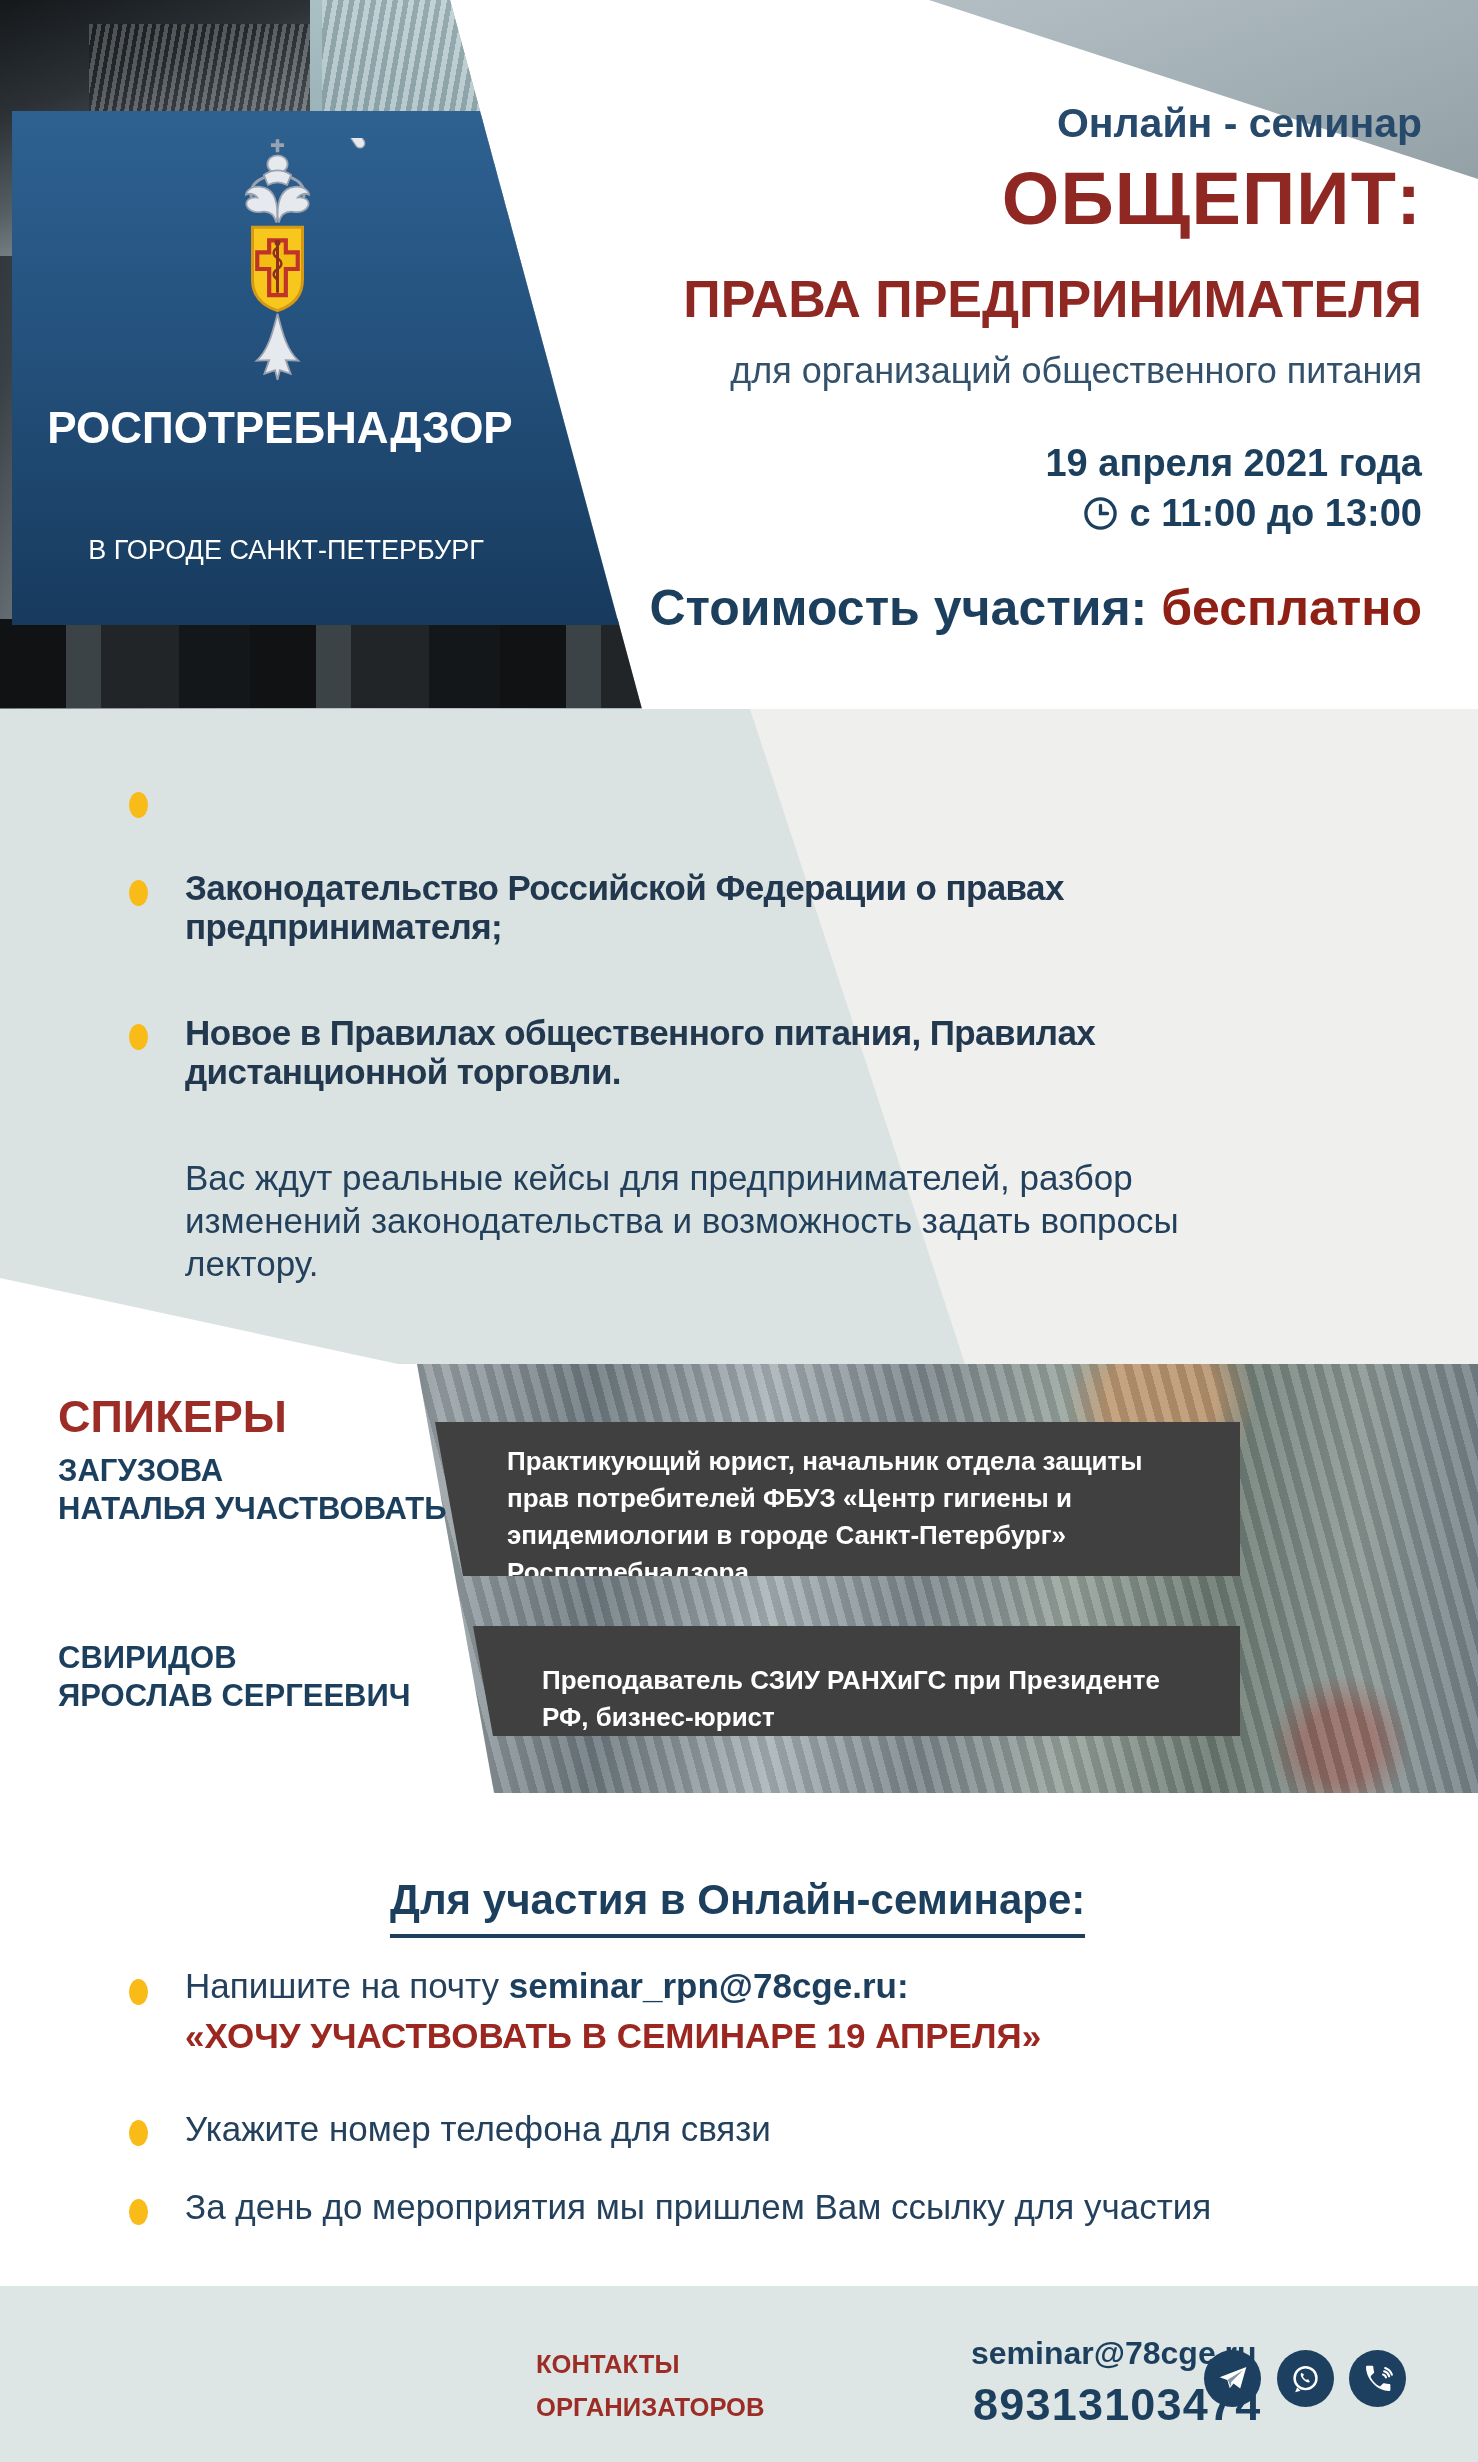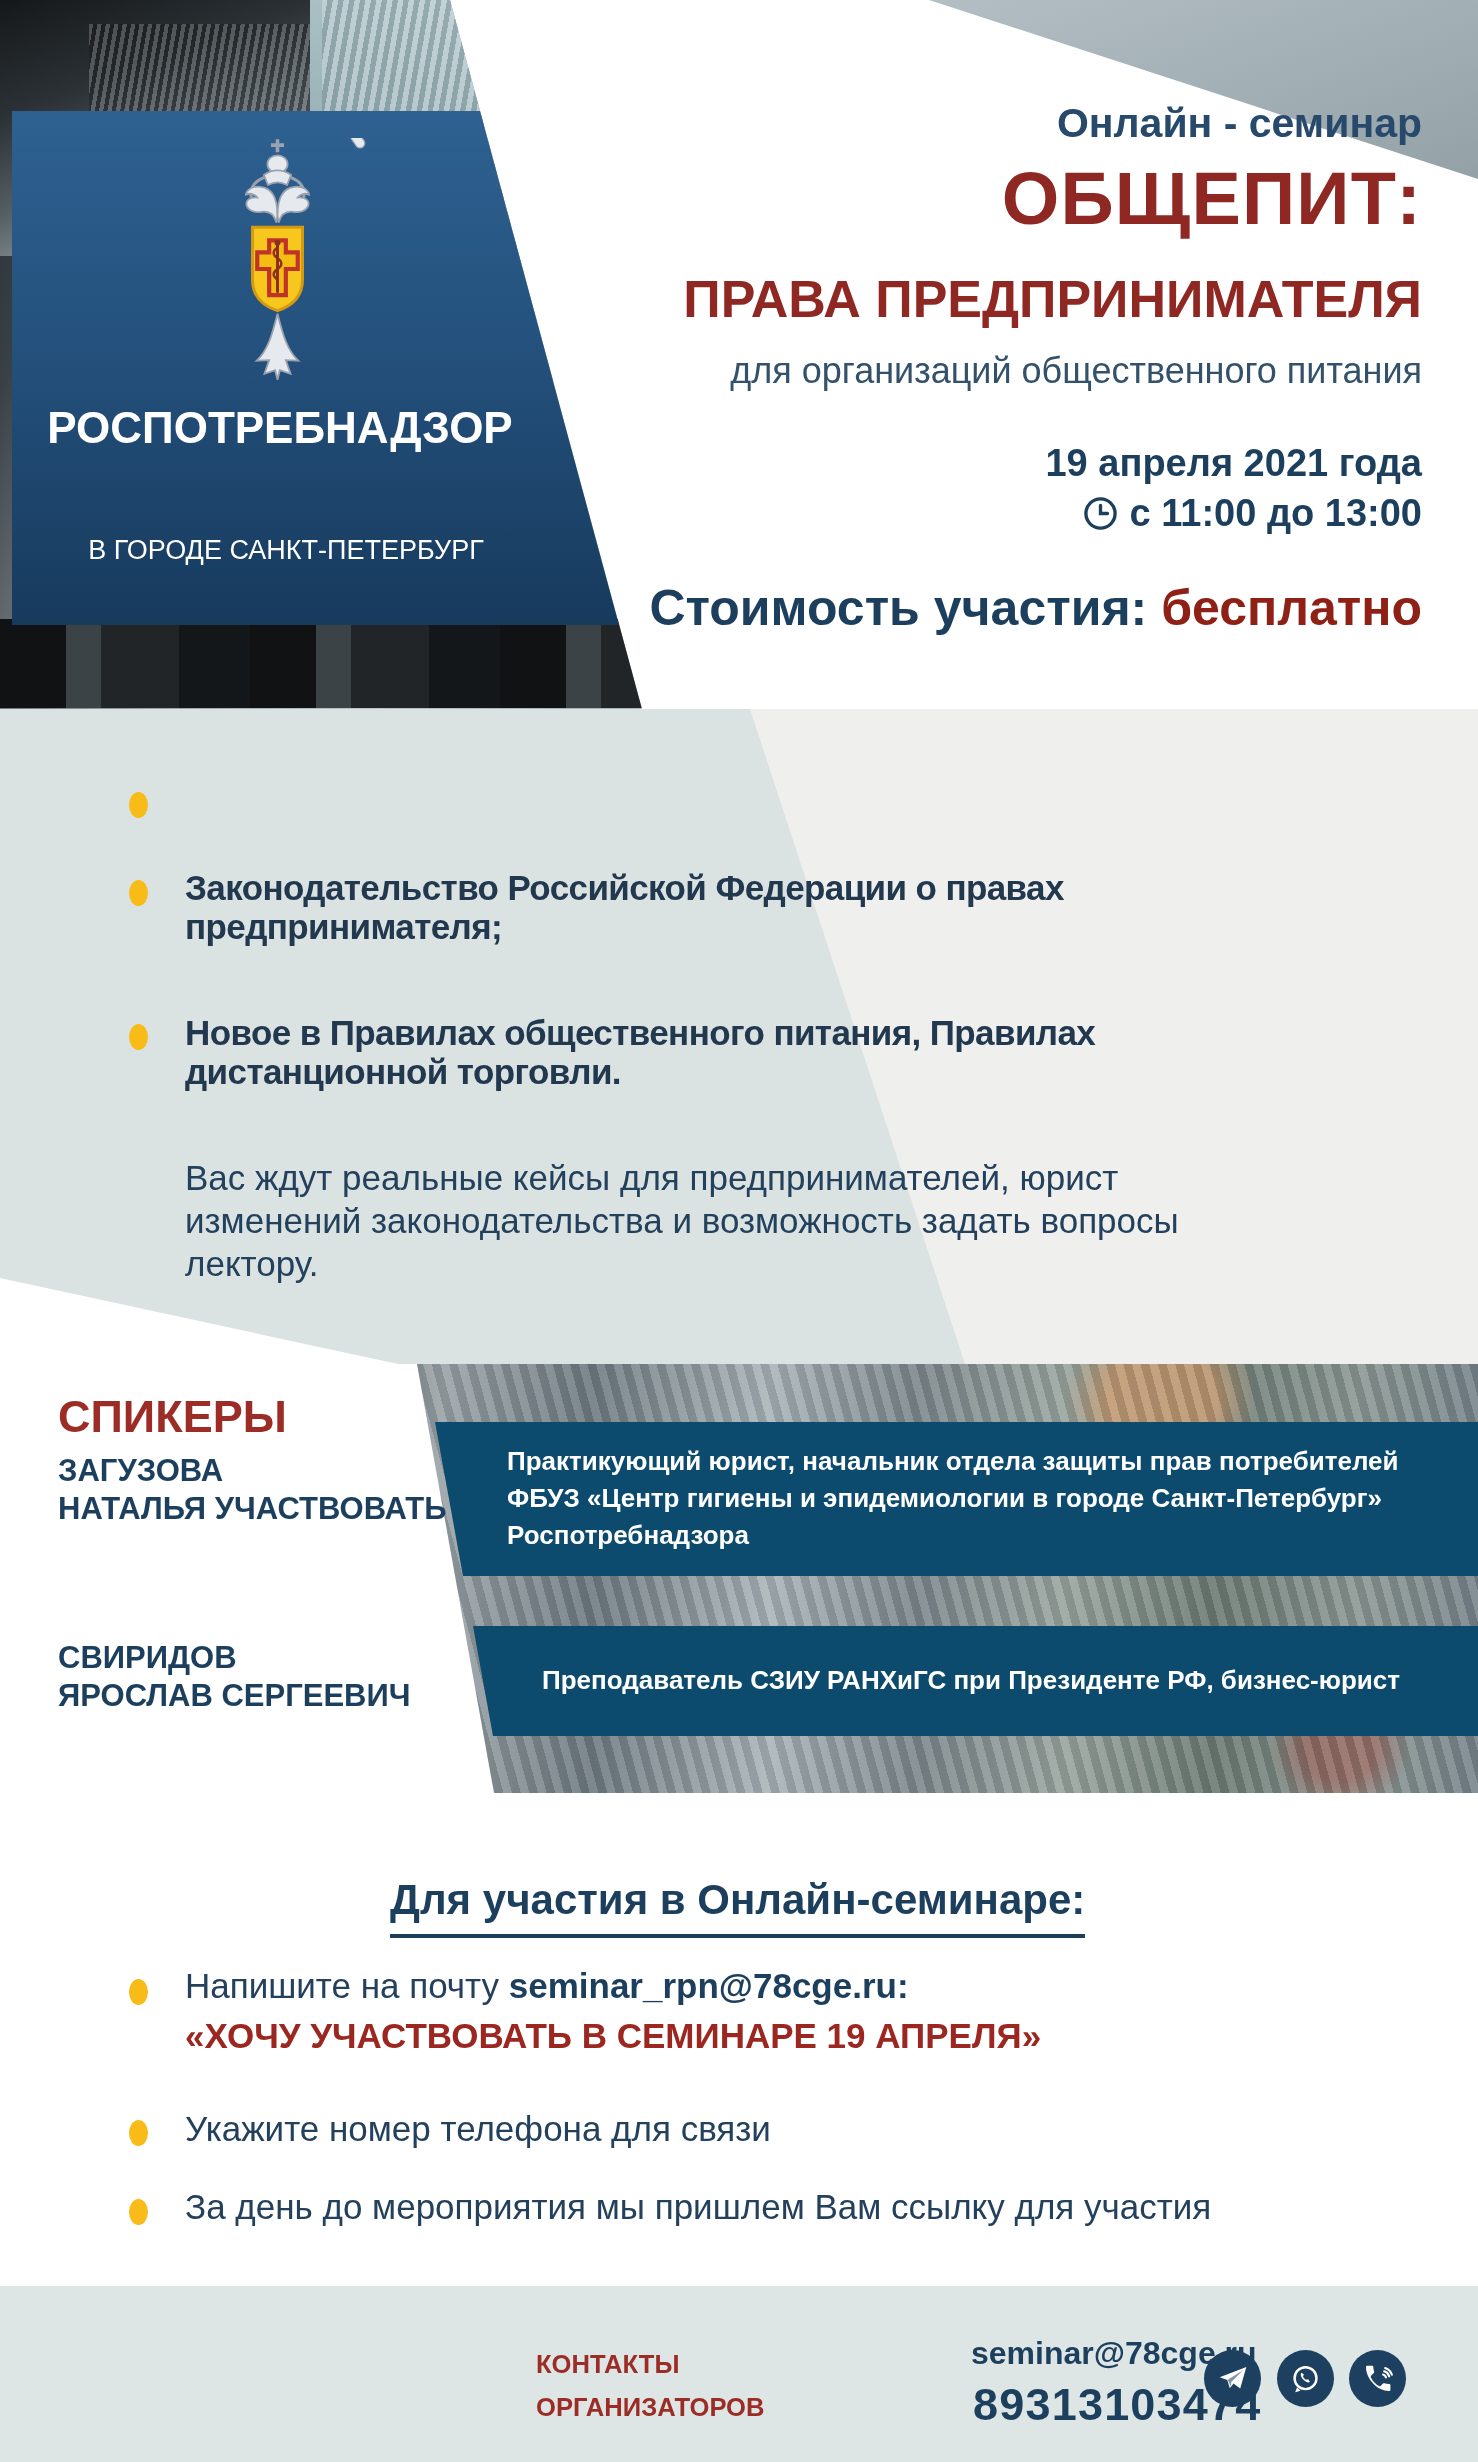--- a/index.html
+++ b/index.html
@@ -63,21 +63,21 @@
   
   .speakers-photo{left:0;top:1364px;width:1478px;height:429px;
     background:
       radial-gradient(circle at 1161px 36px,rgba(200,154,110,.85) 0 54px,rgba(200,154,110,0) 95px),
       radial-gradient(circle at 1340px 381px,rgba(160,60,50,.45) 0 36px,rgba(160,60,50,0) 71px),
       linear-gradient(90deg,#b5cdd5 0%,#8fa6ad 10%,#5c676d 20%,#9aa3a7 30%,#6e7a80 40%,#aab4b8 52%,#7c878c 62%,#9aa59f 72%,#6b7a72 82%,#8c9894 92%,#77848a 100%);
     clip-path:polygon(417px 0,1478px 0,1478px 429px,494px 429px);}
   .speakers-photo-lines{left:417px;top:1364px;width:1061px;height:429px;
     background:repeating-linear-gradient(75deg,rgba(255,255,255,.10) 0 8.3px,rgba(20,26,30,.12) 8.3px 16.7px);
     clip-path:polygon(0 0,1061px 0,1061px 429px,77px 429px);}
-  .band{left:0;width:1478px;background:#0c4a6e;color:#ffffff;font-weight:bold;}
+  .band{left:0;width:1240px;background:#404040;color:#ffffff;font-weight:bold;}
   .band1{top:1422px;height:154px;clip-path:polygon(435px 0,1478px 0,1478px 154px,463px 154px);
     padding:21.4px 60px 0 507px;font-size:26px;line-height:37px;}
   .band2{top:1626px;height:110px;clip-path:polygon(473px 0,1478px 0,1478px 110px,493px 110px);
     padding:36px 60px 0 542px;font-size:26px;line-height:37px;}
   .speakers-heading{left:58px;top:1391px;font-size:45px;font-weight:bold;color:#9c2d26;}
   .speaker-name{left:58px;color:#1d3f5e;font-size:31px;font-weight:bold;line-height:38px;}
   .name1{top:1452px;}
   .name2{top:1639px;}
 
   
@@ -181,21 +181,21 @@
   <div class="abs agenda-wedge"></div>
 
   <div class="abs dot" style="left:129px;top:792px;"></div>
 
   <div class="abs dot" style="left:129px;top:880px;"></div>
   <div class="abs agenda-text" style="left:185px;top:868px;">Законодательство Российской Федерации о правах предпринимателя;</div>
 
   <div class="abs dot" style="left:129px;top:1024px;"></div>
   <div class="abs agenda-text" style="left:185px;top:1013px;">Новое в Правилах общественного питания, Правилах дистанционной торговли.</div>
 
-  <div class="abs agenda-note" style="left:185px;top:1156px;">Вас ждут реальные кейсы для предпринимателей, юрист изменений законодательства и возможность задать вопросы лектору.</div>
+  <div class="abs agenda-note" style="left:185px;top:1156px;">Вас ждут реальные кейсы для предпринимателей, разбор изменений законодательства и возможность задать вопросы лектору.</div>
 
   <div class="abs speakers-photo"></div>
   <div class="abs speakers-photo-lines"></div>
   <div class="abs band band1">Практикующий юрист, начальник отдела защиты прав потребителей ФБУЗ «Центр гигиены и эпидемиологии в городе Санкт-Петербург» Роспотребнадзора</div>
   <div class="abs band band2">Преподаватель СЗИУ РАНХиГС при Президенте РФ, бизнес-юрист</div>
 
   <div class="abs speakers-heading">СПИКЕРЫ</div>
   <div class="abs speaker-name name1">
     <div>ЗАГУЗОВА</div>
     <div>НАТАЛЬЯ УЧАСТВОВАТЬ</div>

